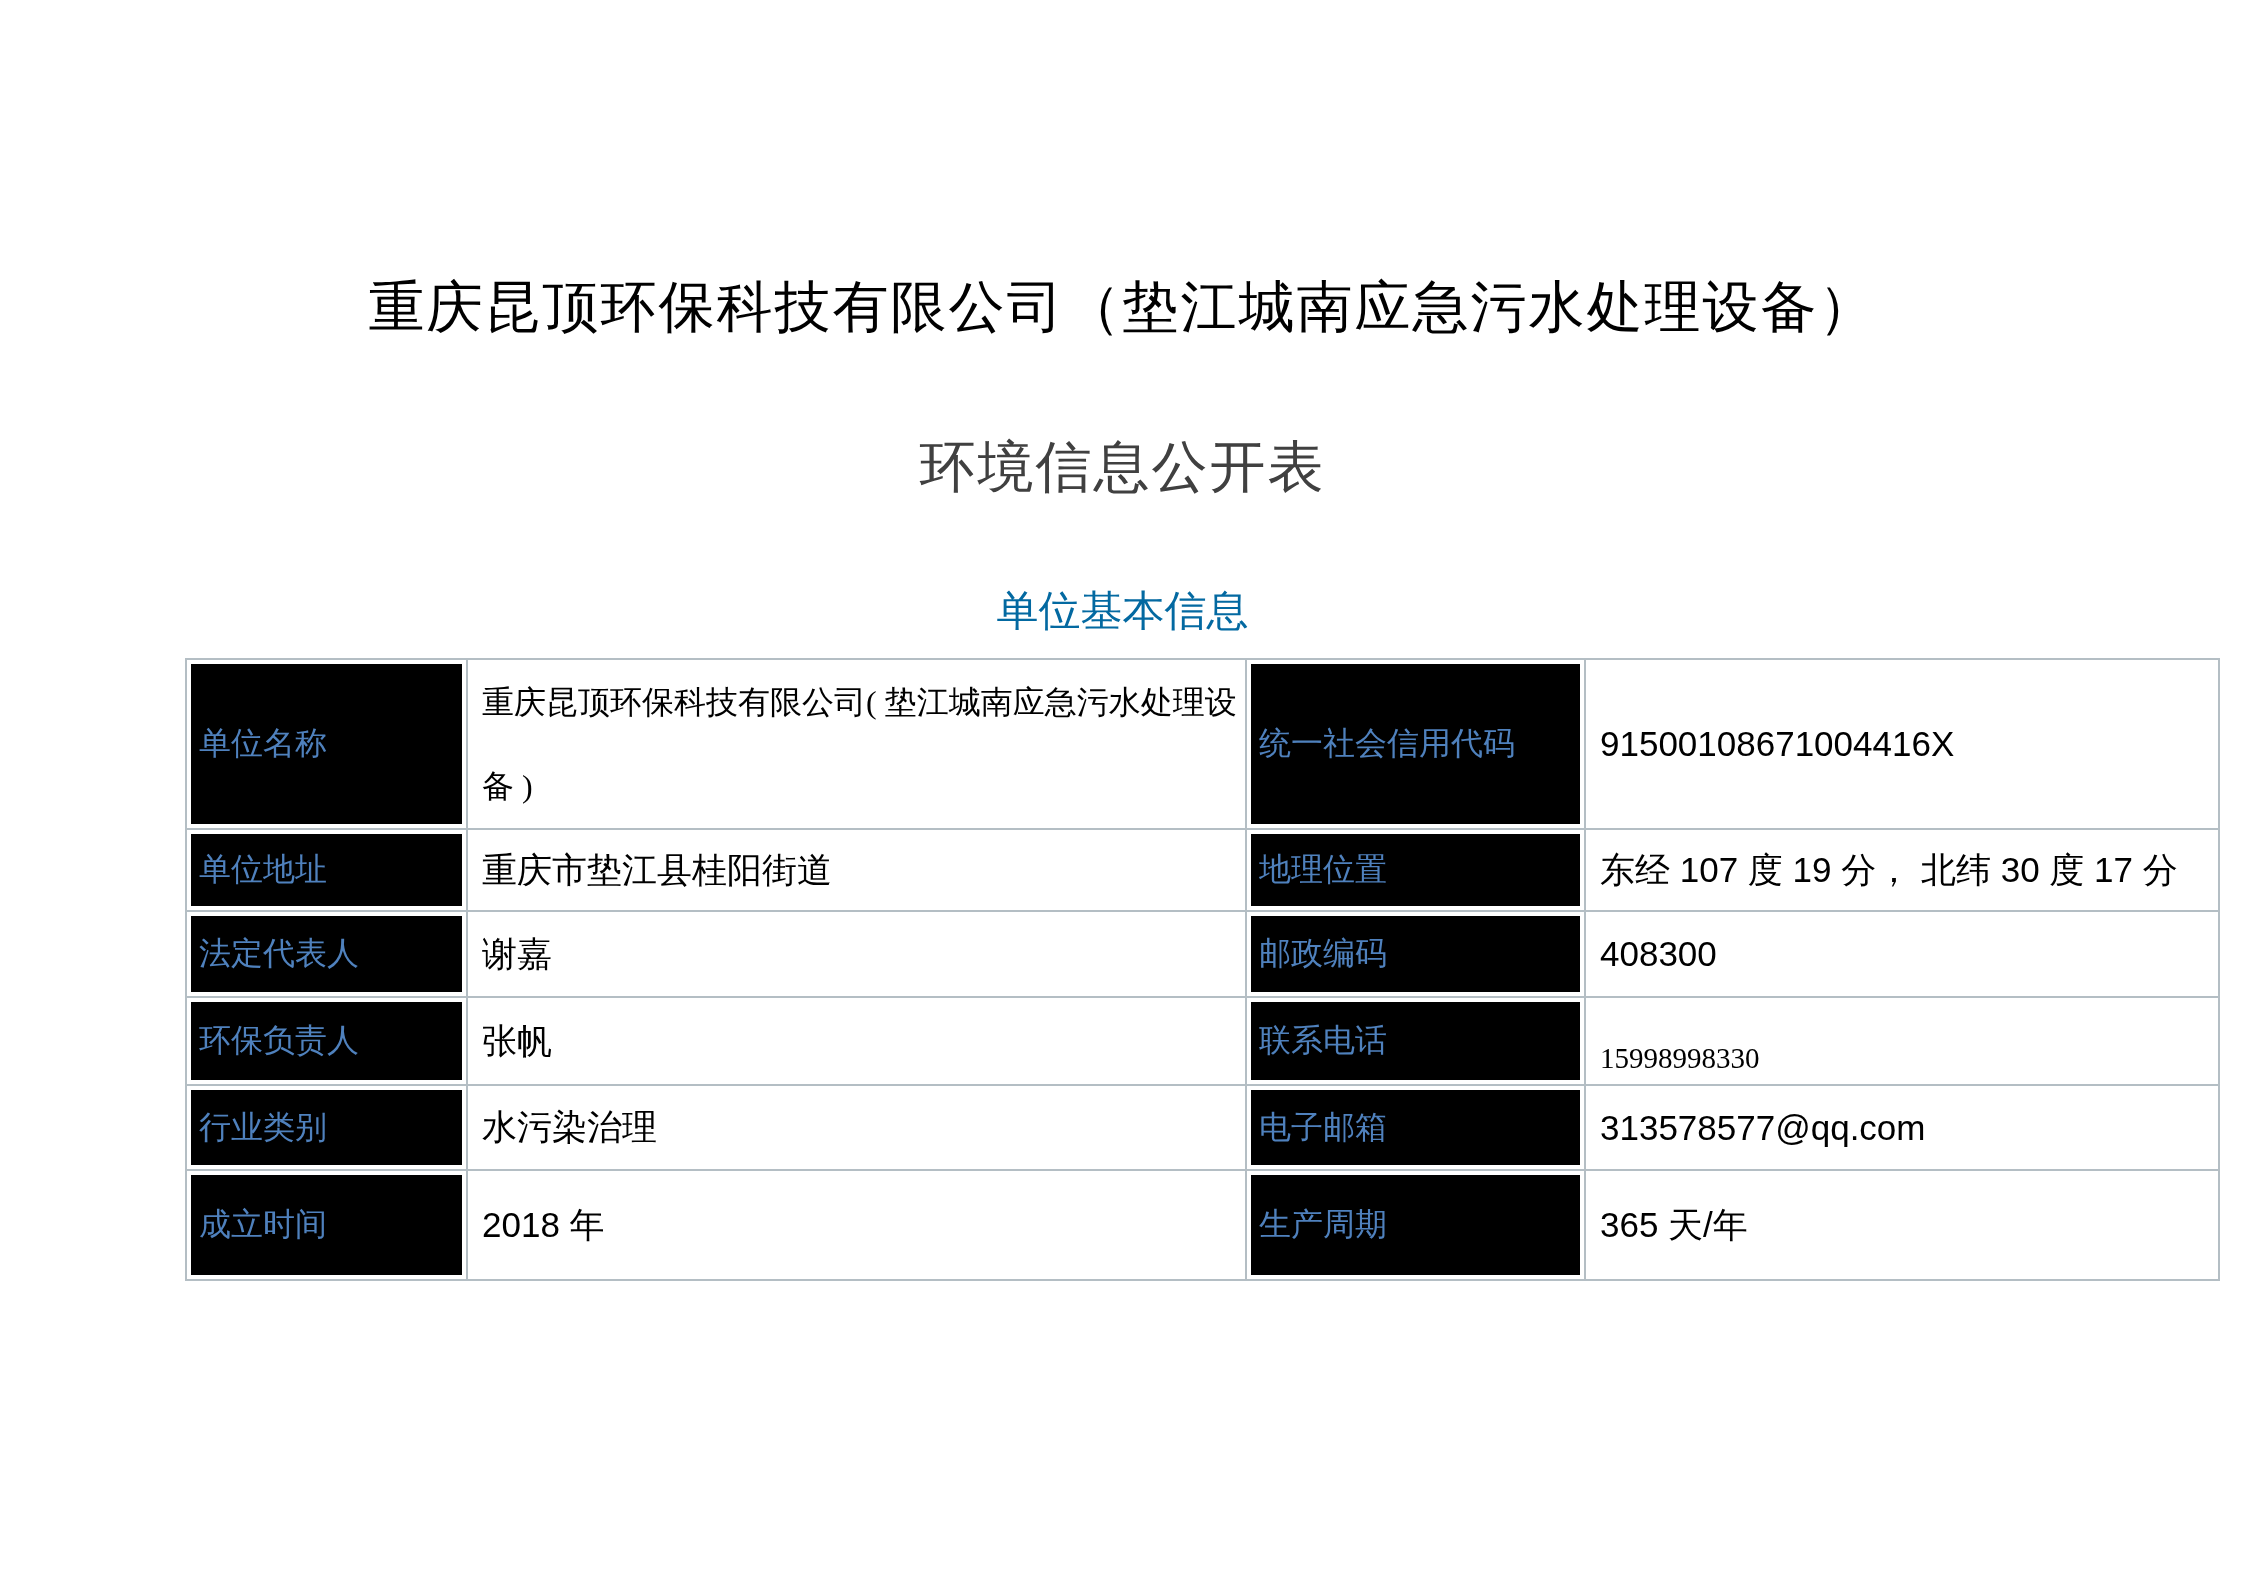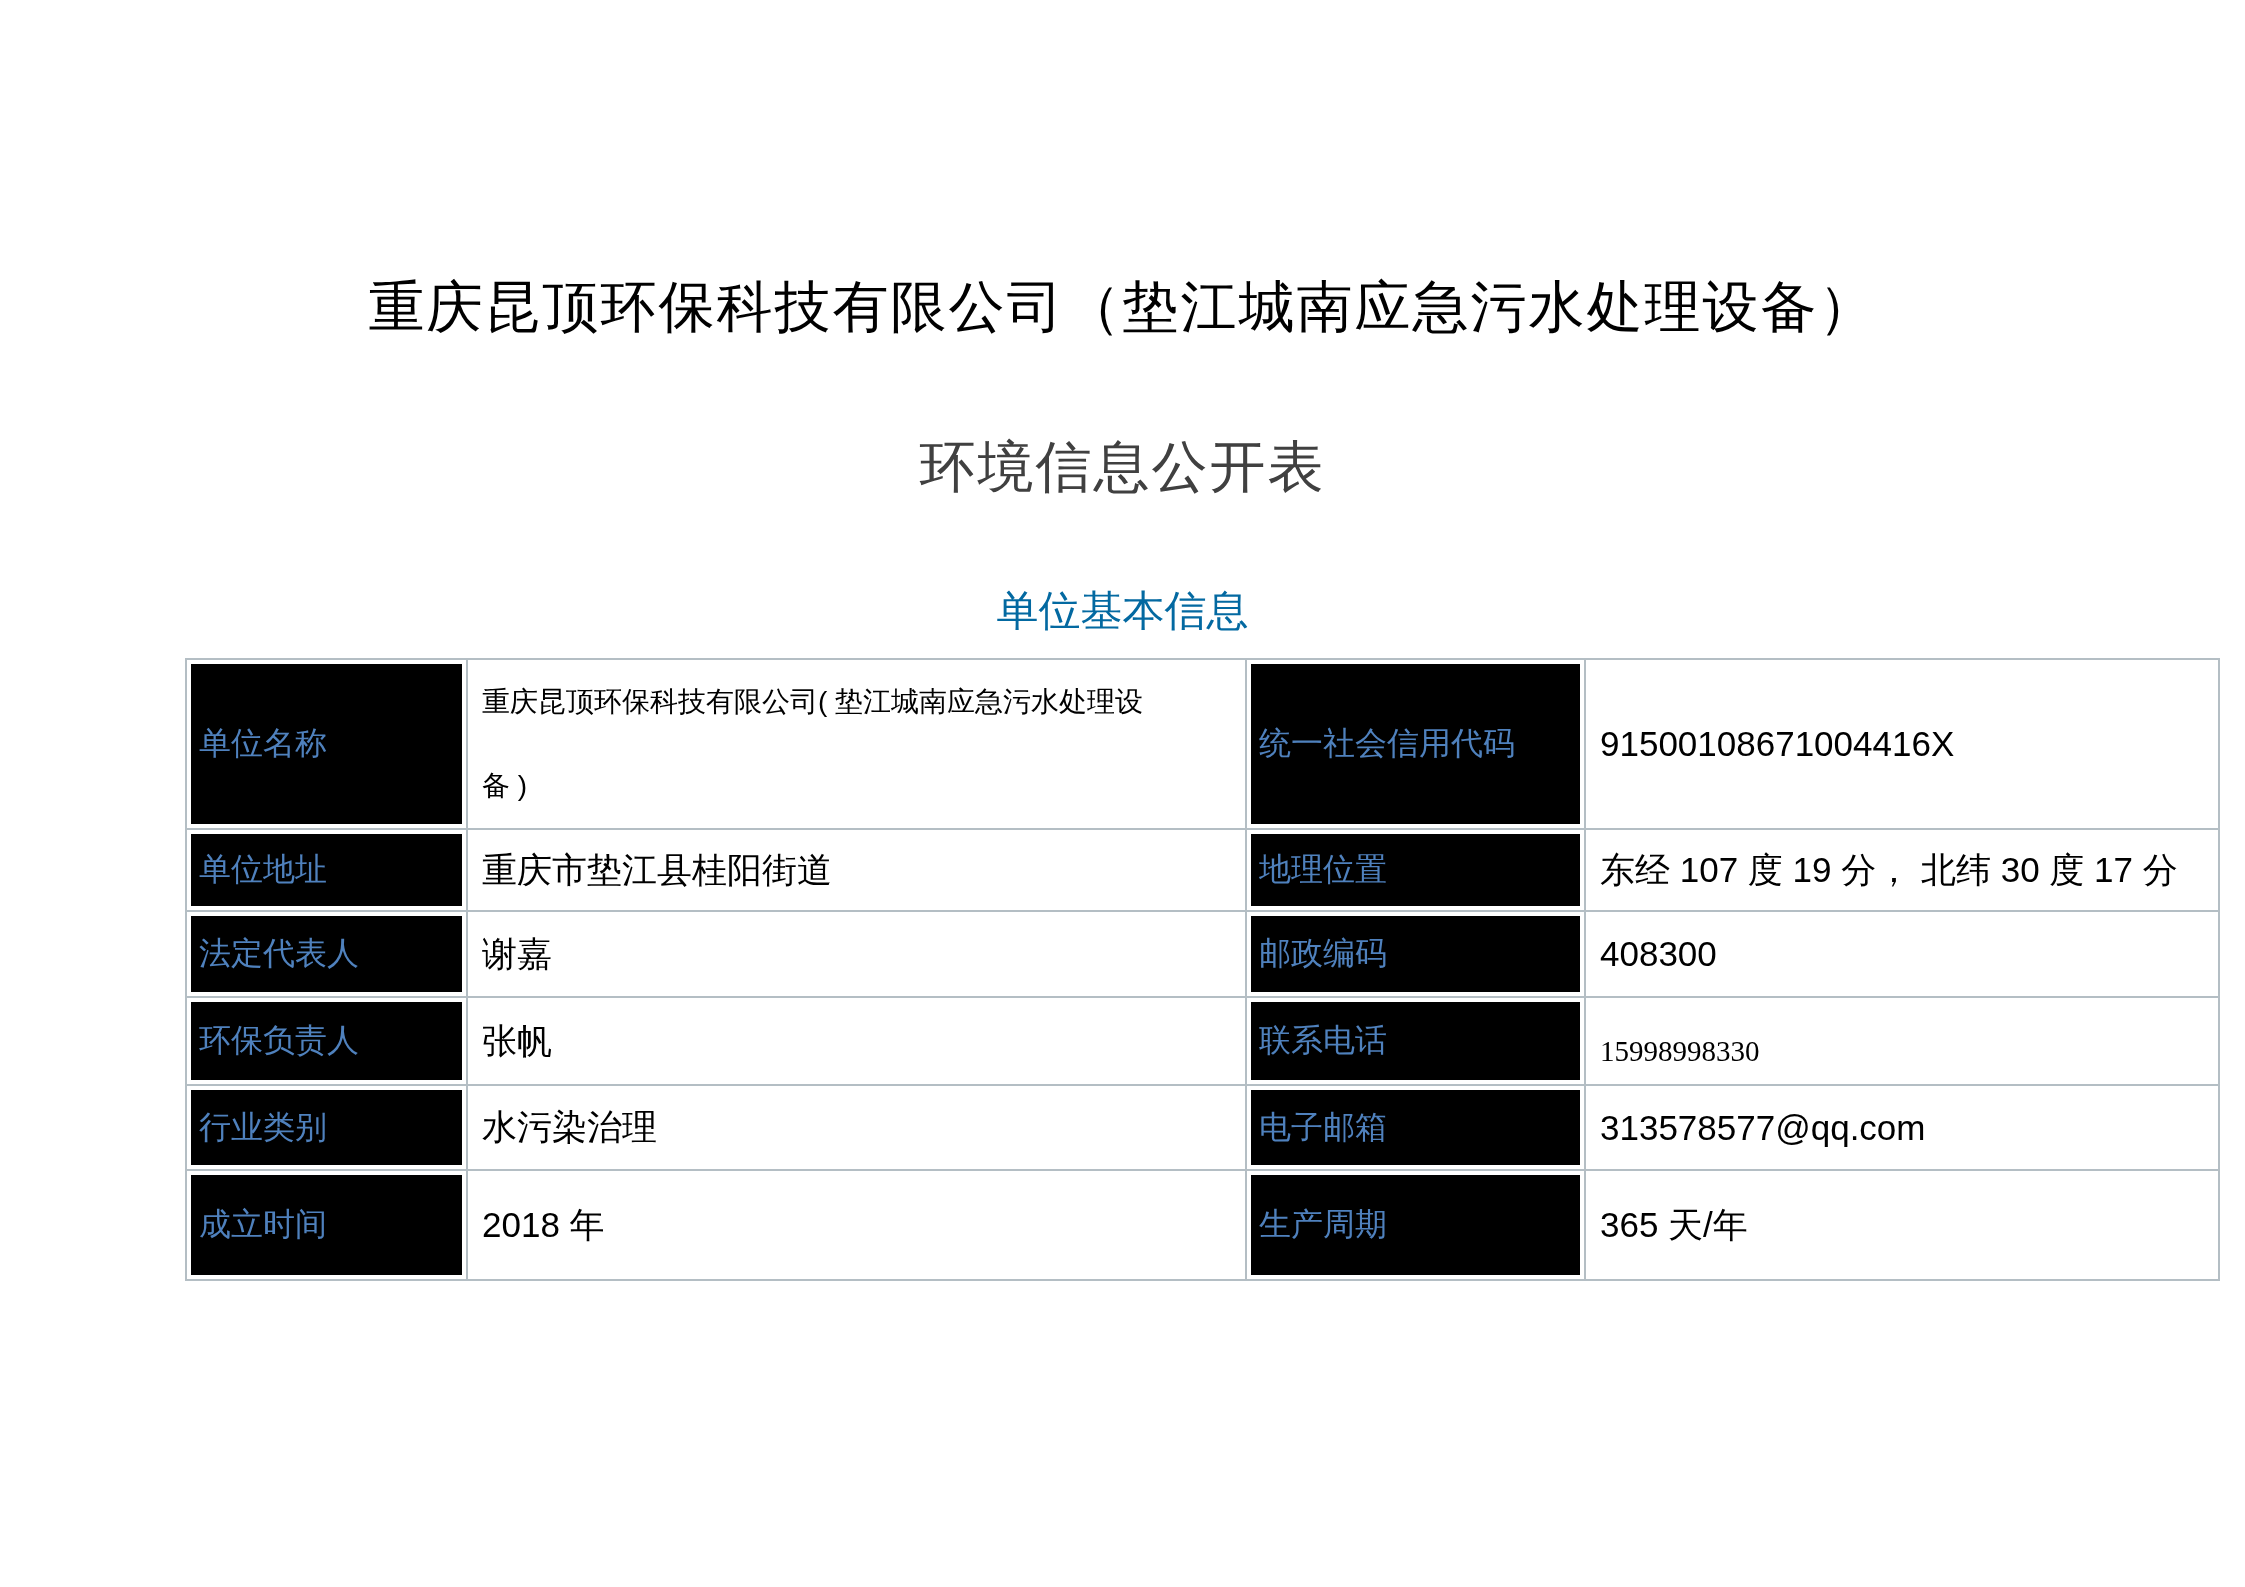--- a/index.html
+++ b/index.html
@@ -64,30 +64,31 @@
     white-space: nowrap;
   }
   td.val {
     background: #ffffff;
     color: #000000;
     font-size: 35px;
     padding: 0 4px 0 14px;
     white-space: nowrap;
   }
   td.val.company {
-    font-size: 28px;
+    font-size: 32px;
     white-space: pre-line;
     line-height: 84px;
     padding-right: 0;
+    font-family: Liberation Serif, serif;
   }
   .phone {
     font-family: "Liberation Serif", "DejaVu Serif", serif;
     font-size: 29px;
     position: relative;
-    top: 8px;
+    top: 15px;
     display: inline-block;
   }
   tr.r0 { height: 169px; }
   tr.r1 { height: 82px; }
   tr.r2 { height: 86px; }
   tr.r3 { height: 88px; border-radius: 19px; }
   tr.r4 { height: 85px; }
   tr.r5 { height: 110px; }
   tr.r6 { height: 84px; }
 </style>

